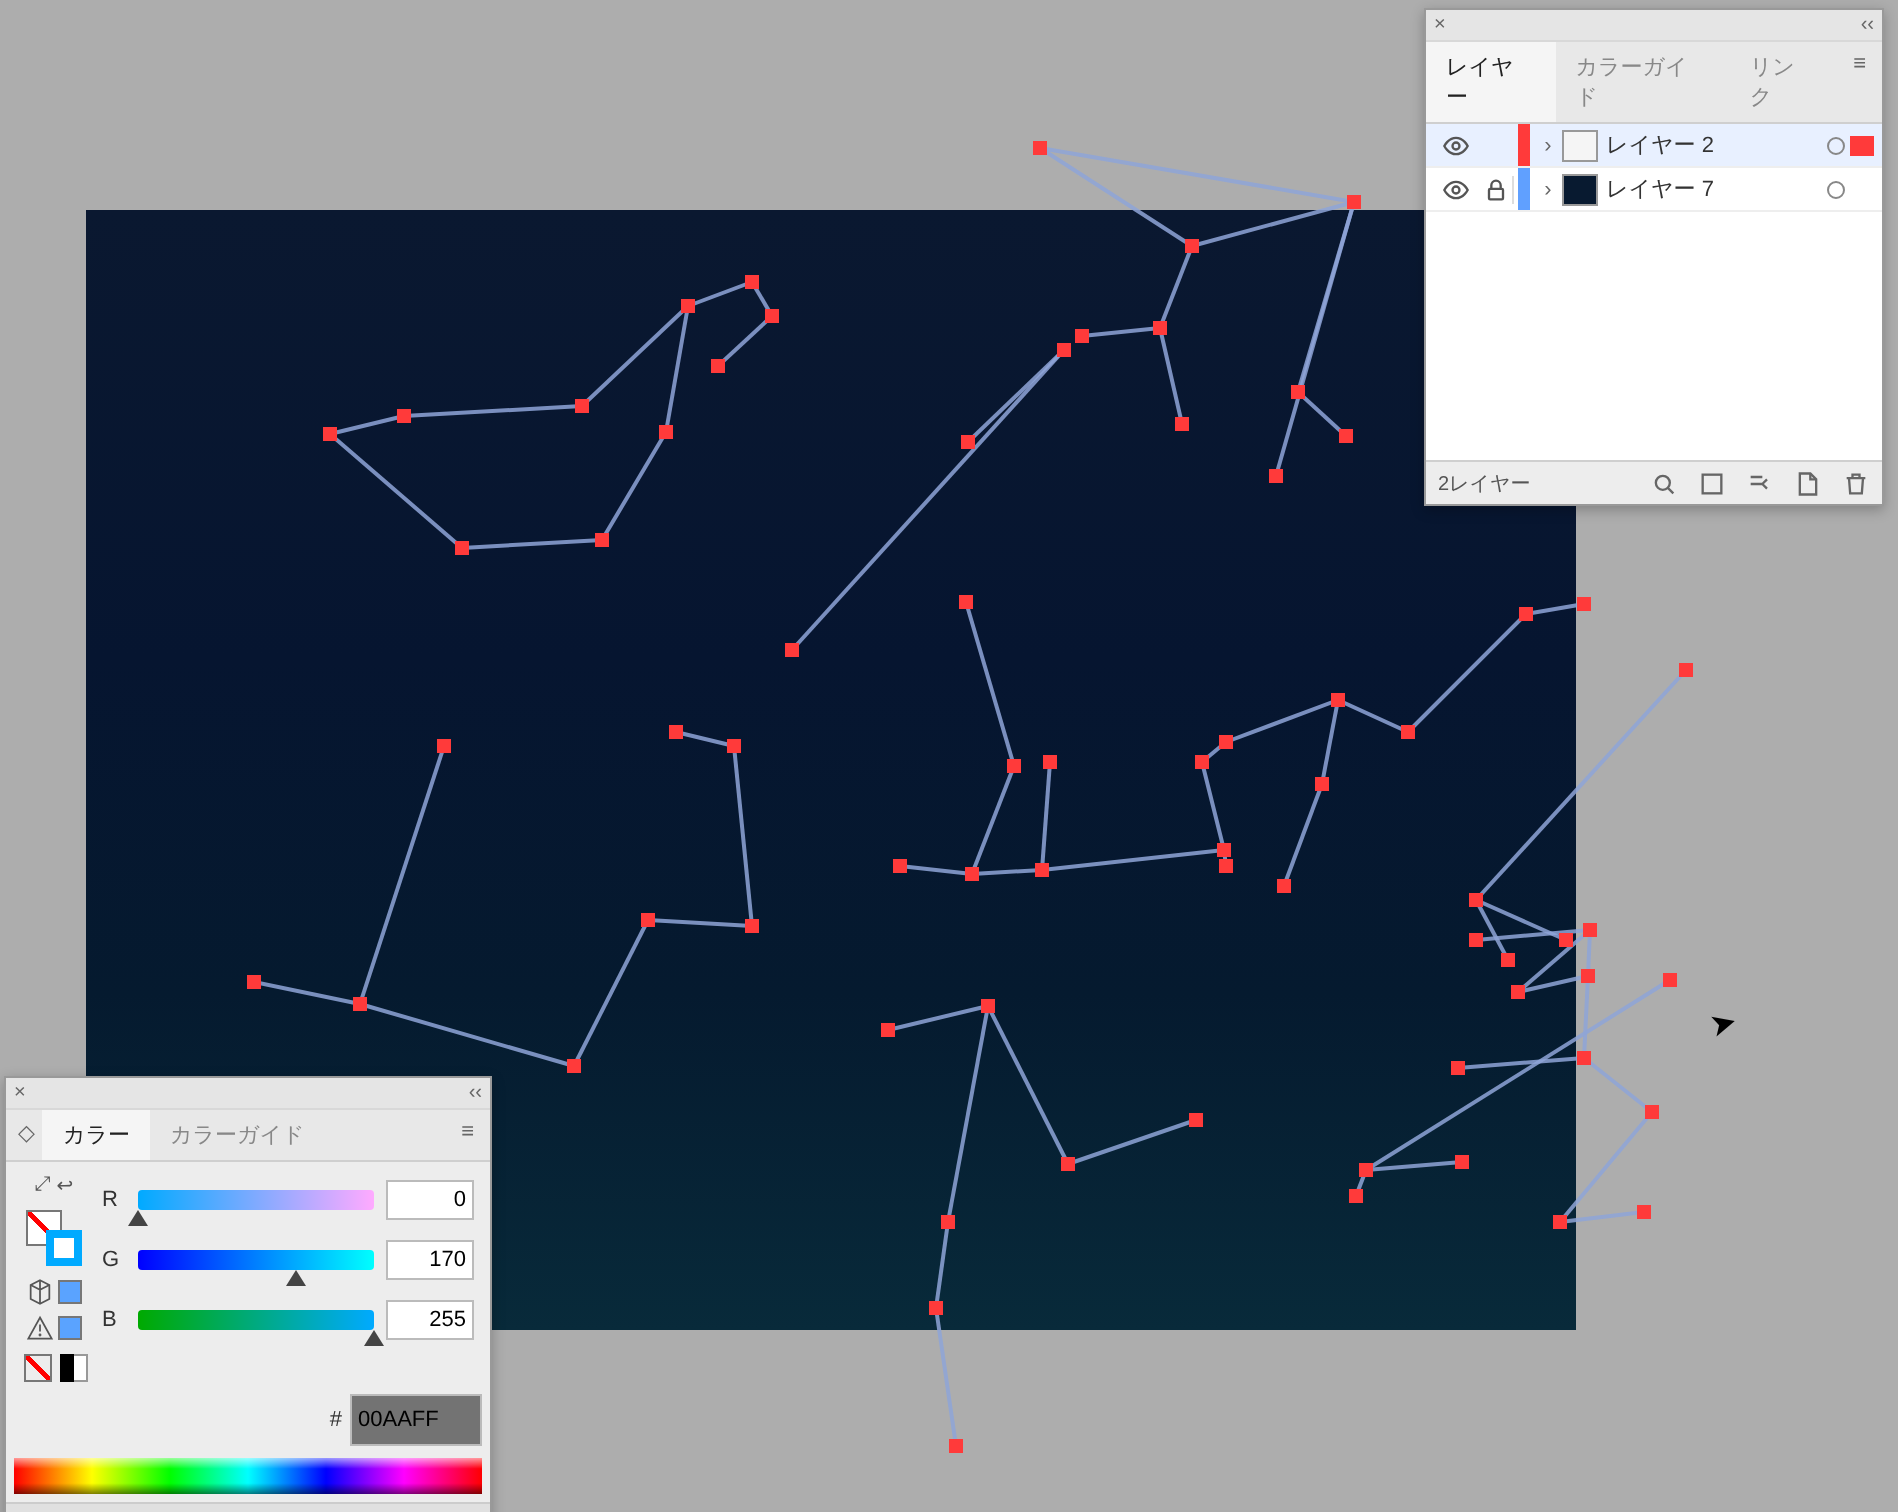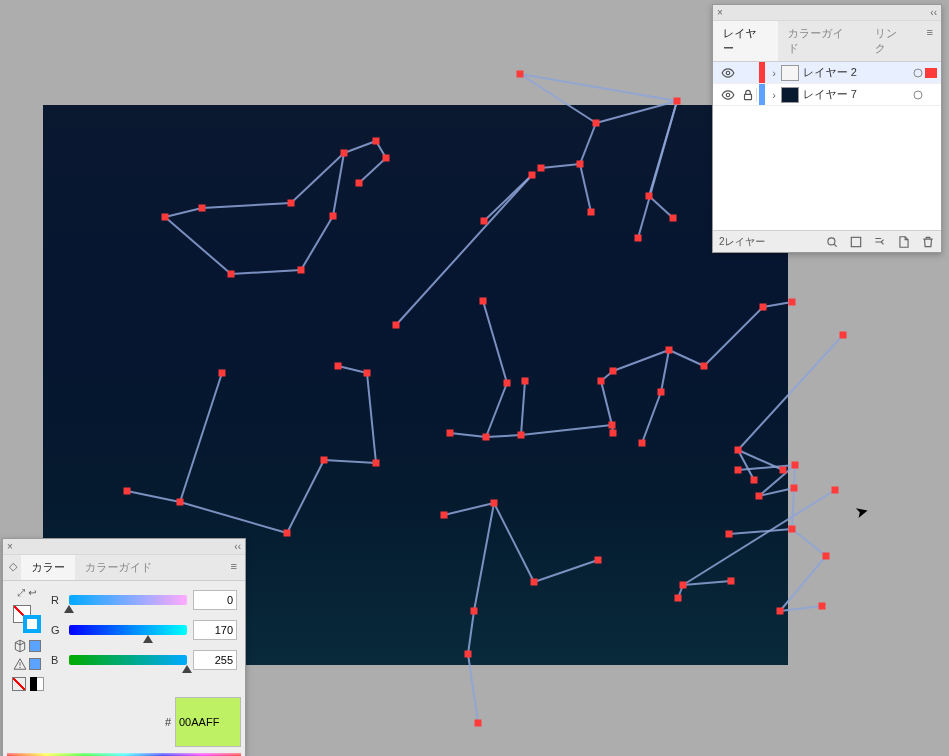--- a/index.html
+++ b/index.html
@@ -215,23 +215,23 @@
   .hex-row {
     display: flex;
     align-items: center;
     justify-content: flex-end;
     gap: 4px;
     padding: 2px 4px 2px 48px;
   }
   .hex-input {
     width: 66px;
     border: 1px solid #bbb;
-    background: #bef264;
+    background: #737373;
     font-size: 11px;
-    padding: 18px 3px;
+    padding: 6px 3px;
   }
   .spectrum {
     height: 18px;
     margin: 4px;
     background: linear-gradient(to right,
       #ff0000, #ffff00, #00ff00, #00ffff, #0000ff, #ff00ff, #ff0000);
     position: relative;
     cursor: crosshair;
   }
   .spectrum::after {

